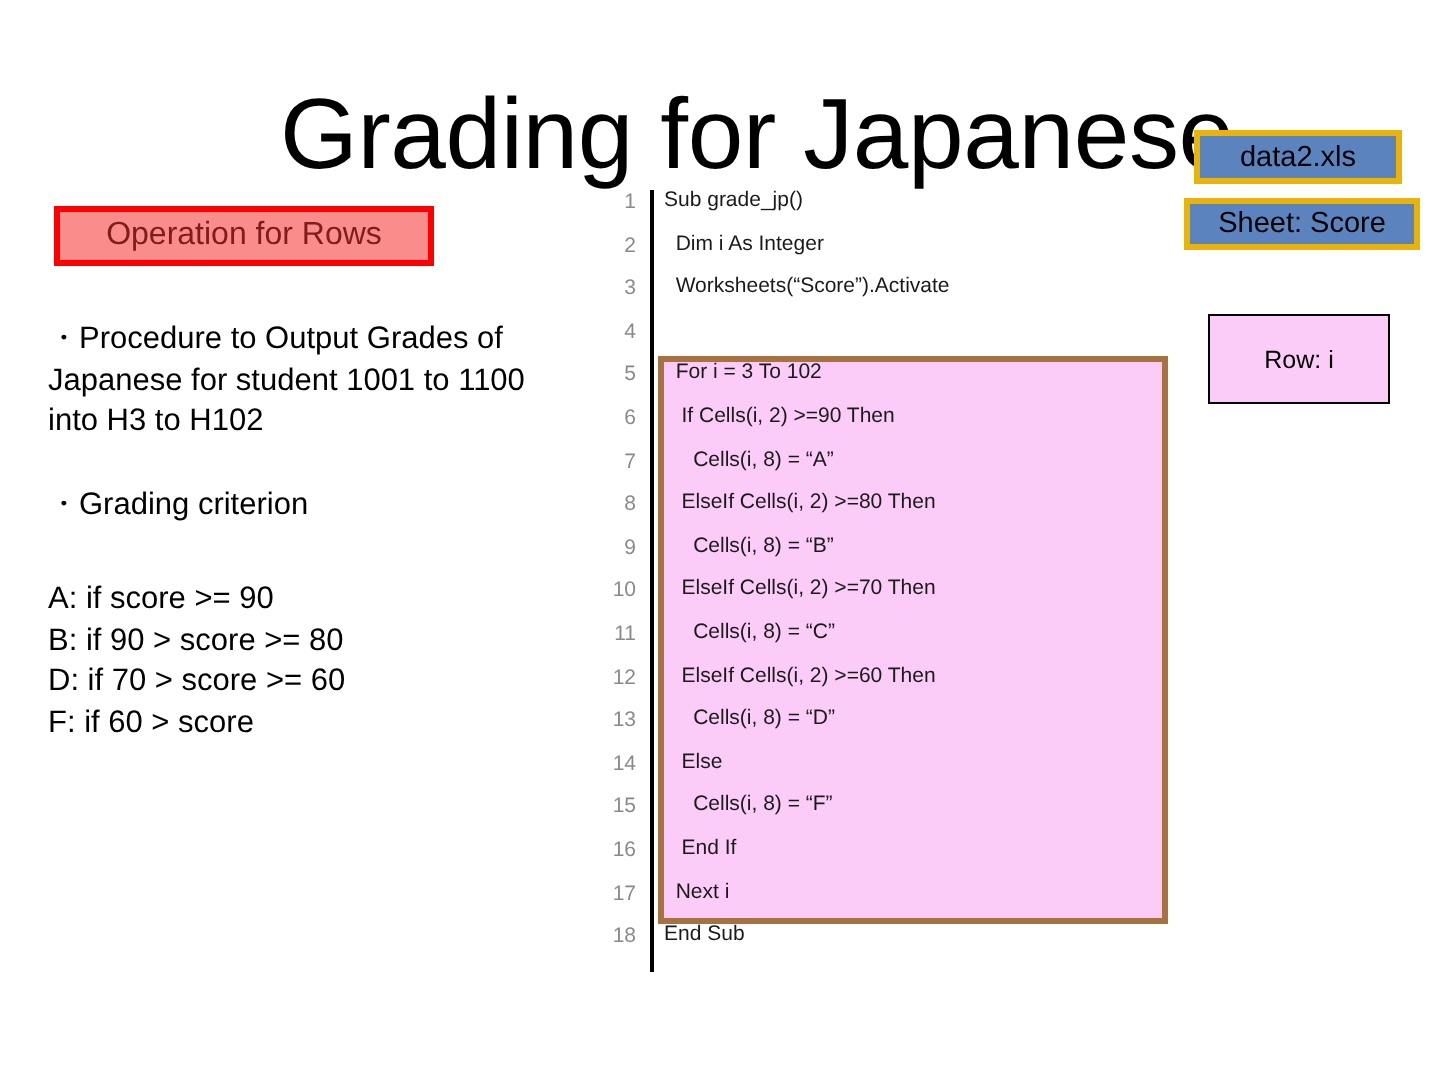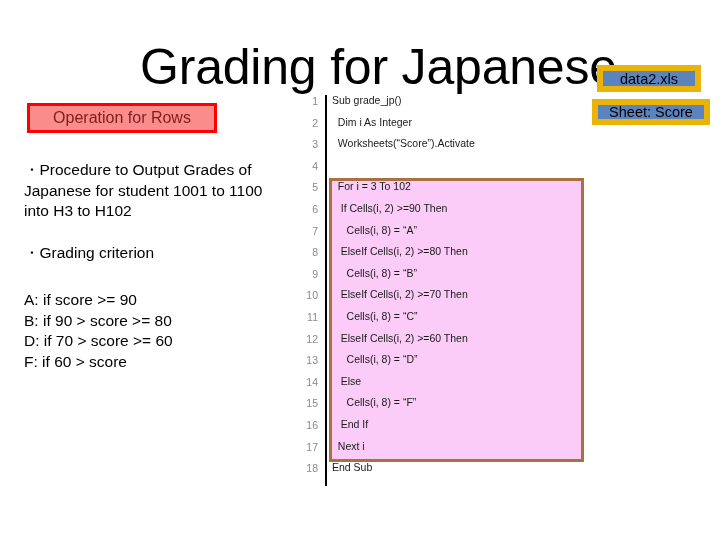--- a/index.html
+++ b/index.html
@@ -114,21 +114,21 @@
     color: #1a1a1a;
     font-family: "Liberation Sans", sans-serif;
     white-space: pre;
     padding-top: 1px;
   }
 
   
   .bluebox {
     position: absolute;
     background: #5B84BE;
-    border: 6px solid #eab308;
+    border: 3px solid #eab308;
     box-sizing: border-box;
     display: flex;
     align-items: center;
     justify-content: center;
     font-size: 14.5px;
     color: #000000;
     white-space: nowrap;
   }
   .bluebox-file {
     left: 597px;
@@ -261,14 +261,17 @@
   </div>
 
   <div class="bluebox bluebox-file">
     <span>data2.xls</span>
   </div>
 
   <div class="bluebox bluebox-sheet">
     <span>Sheet: Score</span>
   </div>
 
+  <div class="pinkbox-row">
+    <span>Row: i</span>
+  </div>
 
 </div>
 
 </body></html>

